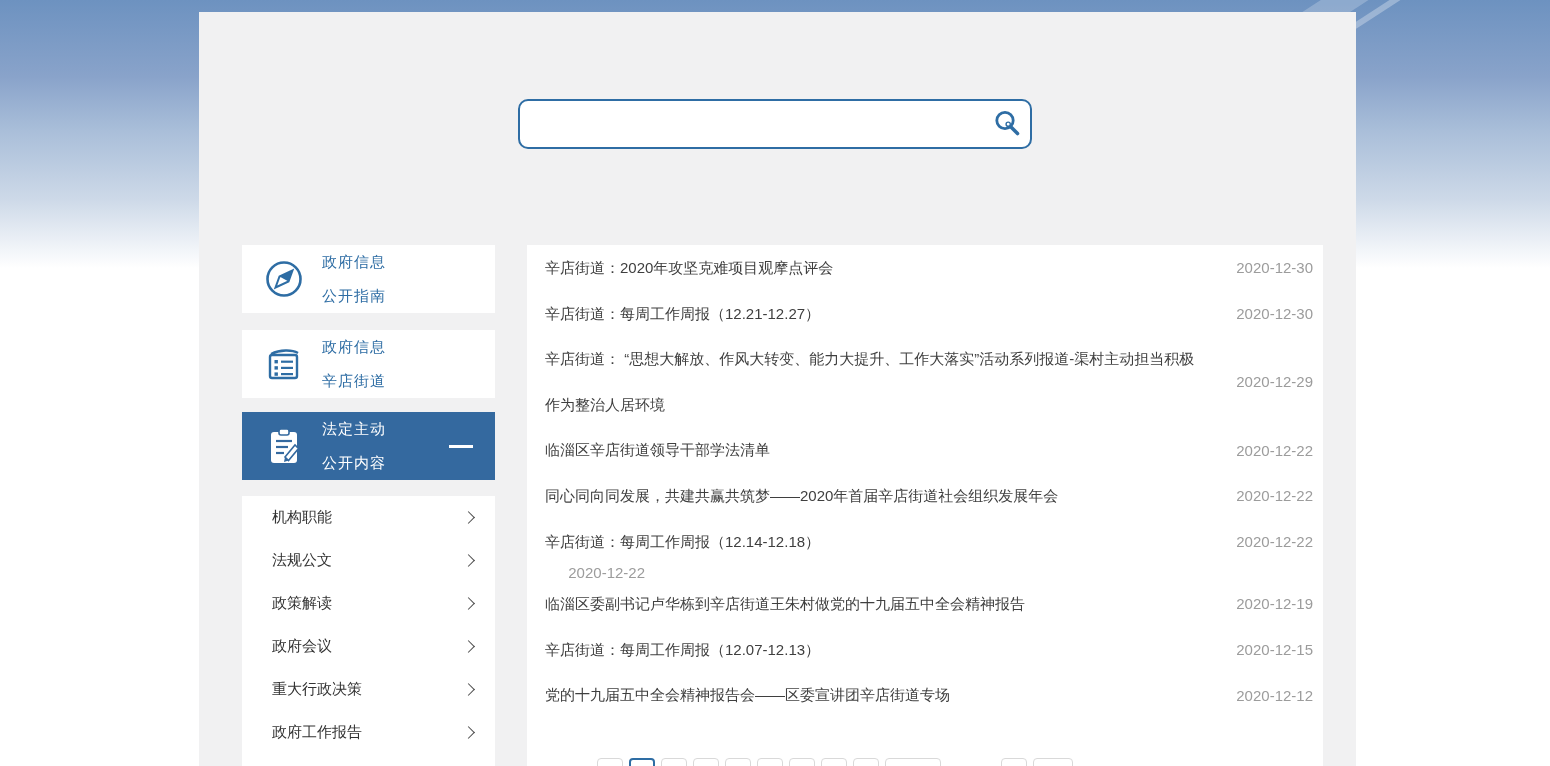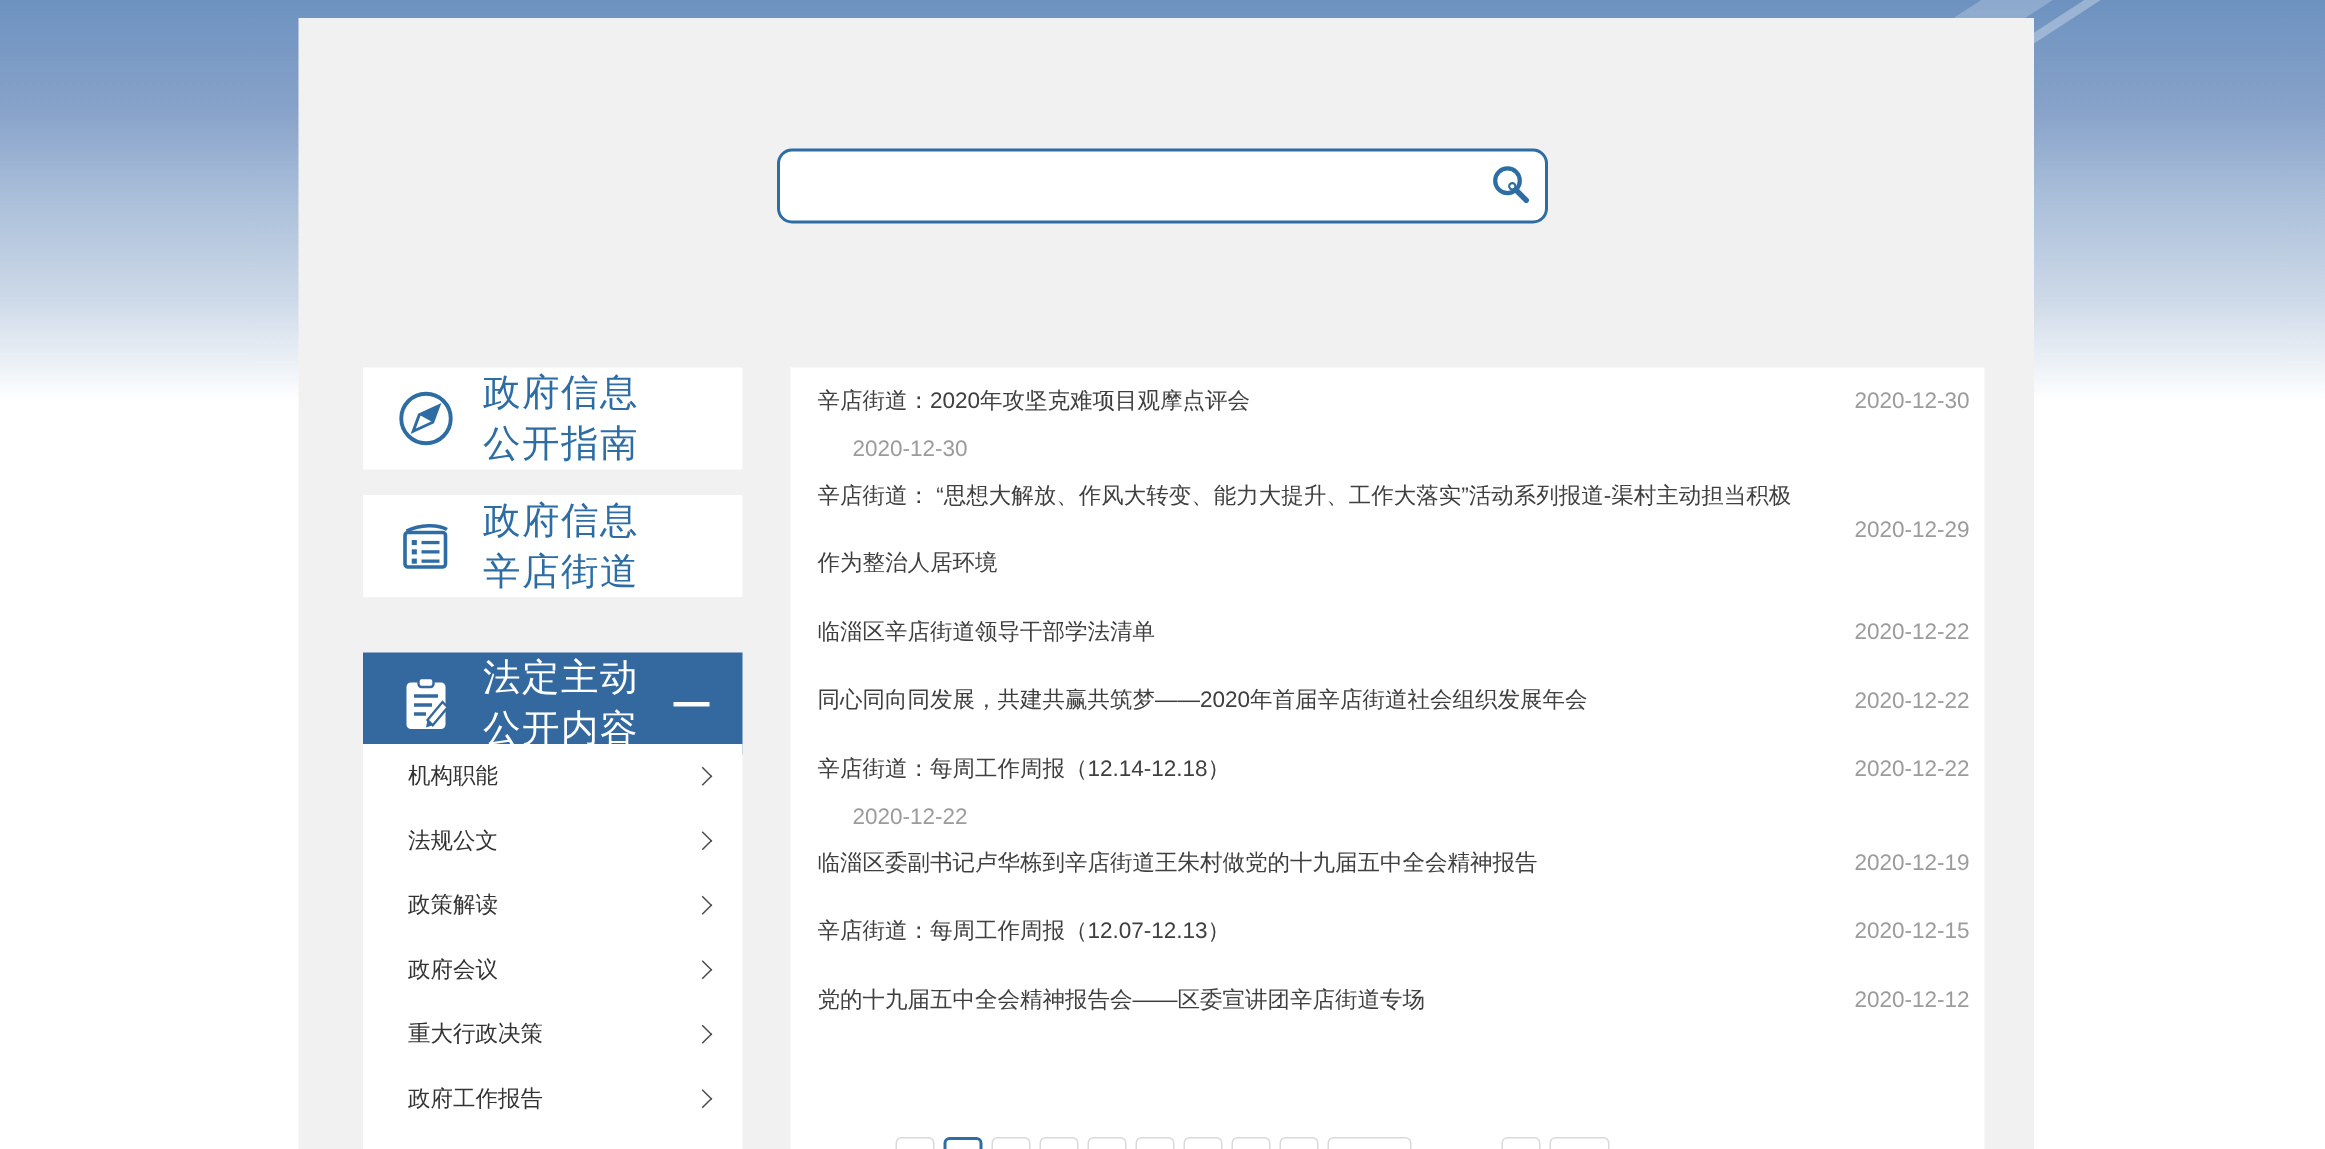--- a/index.html
+++ b/index.html
@@ -34,23 +34,23 @@
   }
 
   
   .sidebar { position:absolute; left:43px; top:233px; width:253px; }
   .side-card {
     position:absolute; left:0; width:253px; height:68px; background:#ffffff;
     display:flex; align-items:center; padding-left:20px; cursor:pointer;
   }
   .side-card.c1 { top:0; }
   .side-card.c2 { top:85px; }
-  .side-card.c3 { top:167px; background:#34699f;margin-top:23px; }
+  .side-card.c3 { top:167px; background:#34699f; }
   .side-card .icon { width:44px; height:44px; flex:0 0 44px; margin-right:16px; }
-  .side-card .labels { font-size:25px; line-height:34px; color:#2e6da4; letter-spacing:1px; }
+  .side-card .labels { font-size:15px; line-height:34px; color:#2e6da4; letter-spacing:1px; }
   .side-card.c3 .labels { color:#ffffff; }
   .minus-bar { width:24px; height:3px; background:#ffffff; margin-left:auto; margin-right:22px; }
 
   .side-menu { position:absolute; left:0; top:251px; width:253px; height:282px; background:#ffffff; overflow:hidden; }
   .menu-item {
     height:43px; display:flex; align-items:center; justify-content:space-between;
     padding:0 22px 0 30px; font-size:15px; color:#333333; cursor:pointer;
   }
   .chev {
     width:9px; height:9px; border-top:1.6px solid #4a4a4a; border-right:1.6px solid #4a4a4a;
@@ -189,20 +189,21 @@
     </div>
   </div>
 
   <div class="news">
     <div class="news-list">
       <div class="row">
         <span class="title">辛店街道：2020年攻坚克难项目观摩点评会</span>
         <span class="date">2020-12-30</span>
       </div>
       <div class="row">
+        <span class="title">辛店街道：每周工作周报（12.21-12.27）</span>
         <span class="date">2020-12-30</span>
       </div>
       <div class="row">
         <span class="title">辛店街道： “思想大解放、作风大转变、能力大提升、工作大落实”活动系列报道-渠村主动担当积极作为整治人居环境</span>
         <span class="date">2020-12-29</span>
       </div>
       <div class="row">
         <span class="title">临淄区辛店街道领导干部学法清单</span>
         <span class="date">2020-12-22</span>
       </div>

